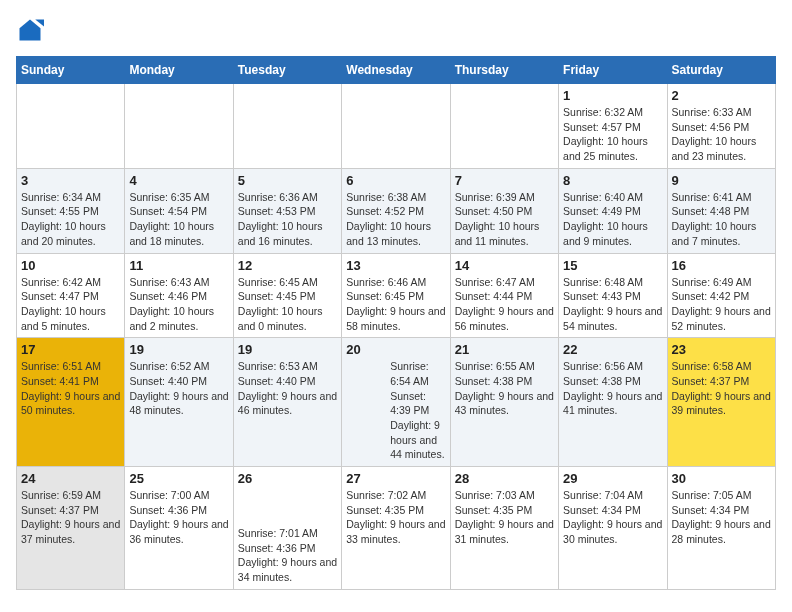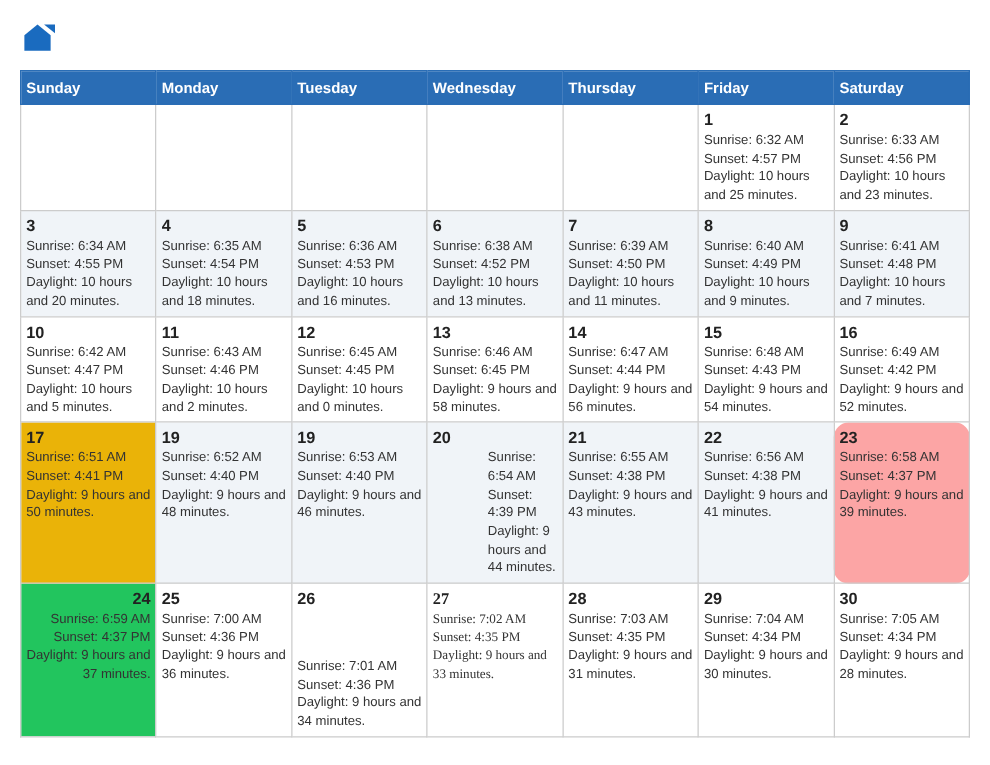--- a/index.html
+++ b/index.html
@@ -257,47 +257,47 @@
           <div class="day-info" style="white-space: pre-line;">Sunrise: 6:55 AM
 Sunset: 4:38 PM
 Daylight: 9 hours and 43 minutes.</div>
         </td>
         <td style="background: rgb(240, 244, 248);">
           <div class="day-num">22</div>
           <div class="day-info" style="white-space: pre-line;">Sunrise: 6:56 AM
 Sunset: 4:38 PM
 Daylight: 9 hours and 41 minutes.</div>
         </td>
-        <td style="background: #fca5a5; border-radius: 12px;">
+        <td style="background: #fde047;">
           <div class="day-num">23</div>
           <div class="day-info" style="white-space: pre-line;">Sunrise: 6:58 AM
 Sunset: 4:37 PM
 Daylight: 9 hours and 39 minutes.</div>
         </td>
       </tr>
       <tr>
-        <td style="background: #22c55e; text-align: right;">
+        <td style="background: #e5e5e5;">
           <div class="day-num">24</div>
           <div class="day-info" style="white-space: pre-line;">Sunrise: 6:59 AM
 Sunset: 4:37 PM
 Daylight: 9 hours and 37 minutes.</div>
         </td>
         <td style="background: rgb(255, 255, 255);">
           <div class="day-num">25</div>
           <div class="day-info" style="white-space: pre-line;">Sunrise: 7:00 AM
 Sunset: 4:36 PM
 Daylight: 9 hours and 36 minutes.</div>
         </td>
         <td style="background: rgb(255, 255, 255);">
           <div class="day-num">26</div>
           <div class="day-info" style="white-space: pre-line; margin-top: 40px;">Sunrise: 7:01 AM
 Sunset: 4:36 PM
 Daylight: 9 hours and 34 minutes.</div>
         </td>
-        <td style="background: rgb(255, 255, 255); font-family: Liberation Serif, serif;">
+        <td style="background: rgb(255, 255, 255);">
           <div class="day-num">27</div>
           <div class="day-info" style="white-space: pre-line;">Sunrise: 7:02 AM
 Sunset: 4:35 PM
 Daylight: 9 hours and 33 minutes.</div>
         </td>
         <td style="background: rgb(255, 255, 255); margin-left: 40px;">
           <div class="day-num">28</div>
           <div class="day-info" style="white-space: pre-line;">Sunrise: 7:03 AM
 Sunset: 4:35 PM
 Daylight: 9 hours and 31 minutes.</div>

